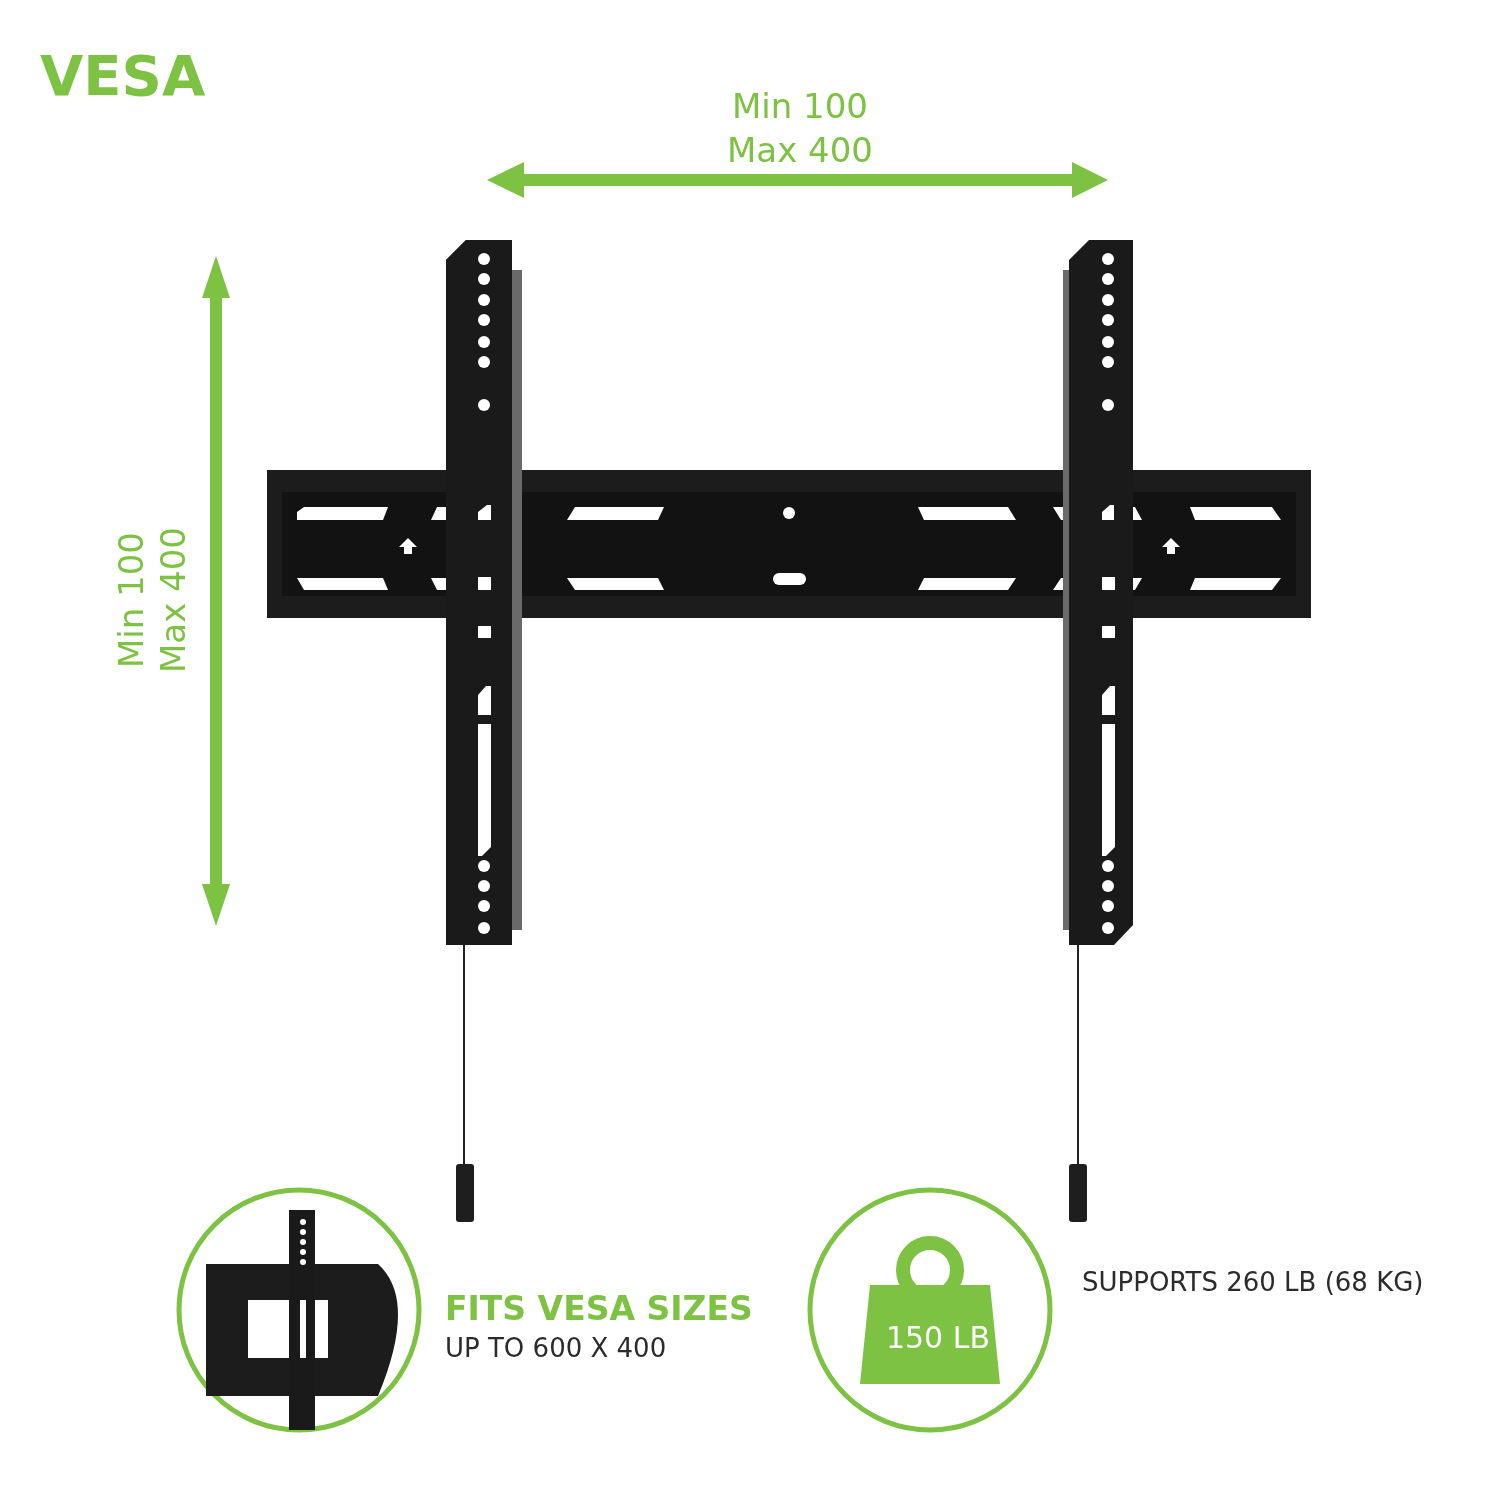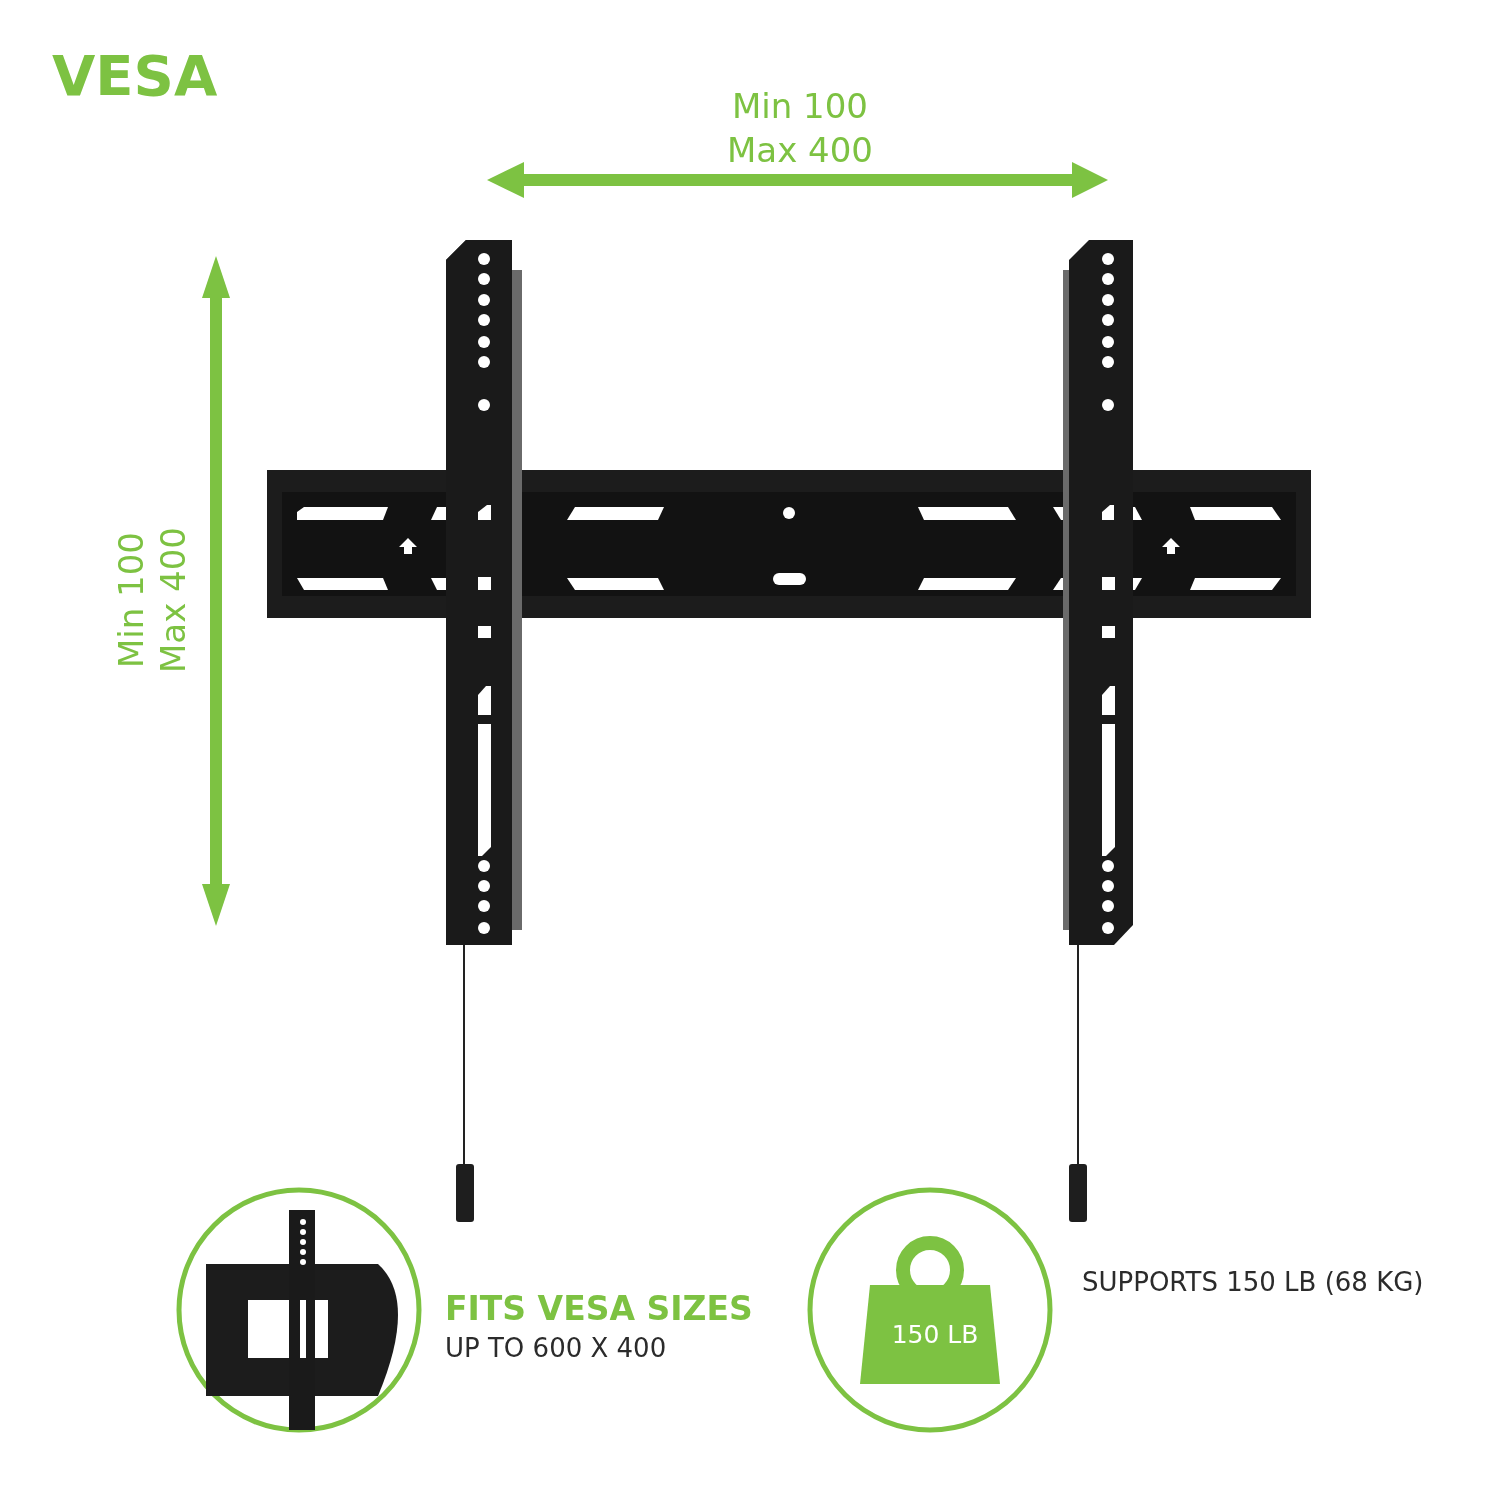--- a/index.html
+++ b/index.html
@@ -1,29 +1,29 @@
 <!DOCTYPE html>
 <html><head>
 <meta charset="utf-8">
 <style>
   html, body { margin:0; padding:0; background:#ffffff; }
   body { width:1500px; height:1500px; position:relative; overflow:hidden; font-family:"DejaVu Sans", sans-serif; }
   .abs { position:absolute; }
   .green { color:#7dc242; }
   .dark { color:#2b2b2b; }
-  .title { left:52px; top:48px; font-size:56px; font-weight:bold; letter-spacing:0px; line-height:1; }
+  .title { left:40px; top:48px; font-size:56px; font-weight:bold; letter-spacing:0px; line-height:1; }
   .hlabel { left:700px; width:200px; top:84px; text-align:center; font-size:34px; line-height:44px; }
   .vlabel { left:112px; top:520px; width:80px; height:150px; }
   .vlabel-inner { position:absolute; left:-35px; top:38px; width:150px; transform:rotate(-90deg); transform-origin:center; text-align:center; font-size:34px; line-height:42px; }
   svg { position:absolute; left:0; top:0; }
   .feat-title { font-size:33px; font-weight:bold; line-height:45px; }
   .feat-sub { font-size:26px; line-height:34px; }
   .f1 { left:445px; top:1286px; }
   .f2 { left:1082px; top:1265px; }
-  .badge-text { left:880px; top:1320px; width:110px; text-align:center; font-size:25px; color:#ffffff; }
+  .badge-text { left:880px; top:1320px; width:110px; text-align:right; font-size:30px; color:#ffffff; }
 </style>
 </head>
 <body>
 
 <svg width="1500" height="1500" viewBox="0 0 1500 1500">
 
   <g>
     <rect x="520" y="174" width="560" height="12" fill="#7dc242"></rect>
     <polygon points="487,180 524,162 524,198" fill="#7dc242"></polygon>
     <polygon points="1108,180 1072,162 1072,198" fill="#7dc242"></polygon>
@@ -150,14 +150,14 @@
 </div>
 
 <div class="abs badge-text">150 LB</div>
 
 <div class="abs f1">
   <div class="feat-title green">FITS VESA SIZES</div>
   <div class="feat-sub dark">UP TO 600 X 400</div>
 </div>
 
 <div class="abs f2">
-  <div class="feat-sub dark">SUPPORTS 150 LB (68 KG)</div>
+  <div class="feat-sub dark">SUPPORTS 260 LB (68 KG)</div>
 </div>
 
 </body></html>

